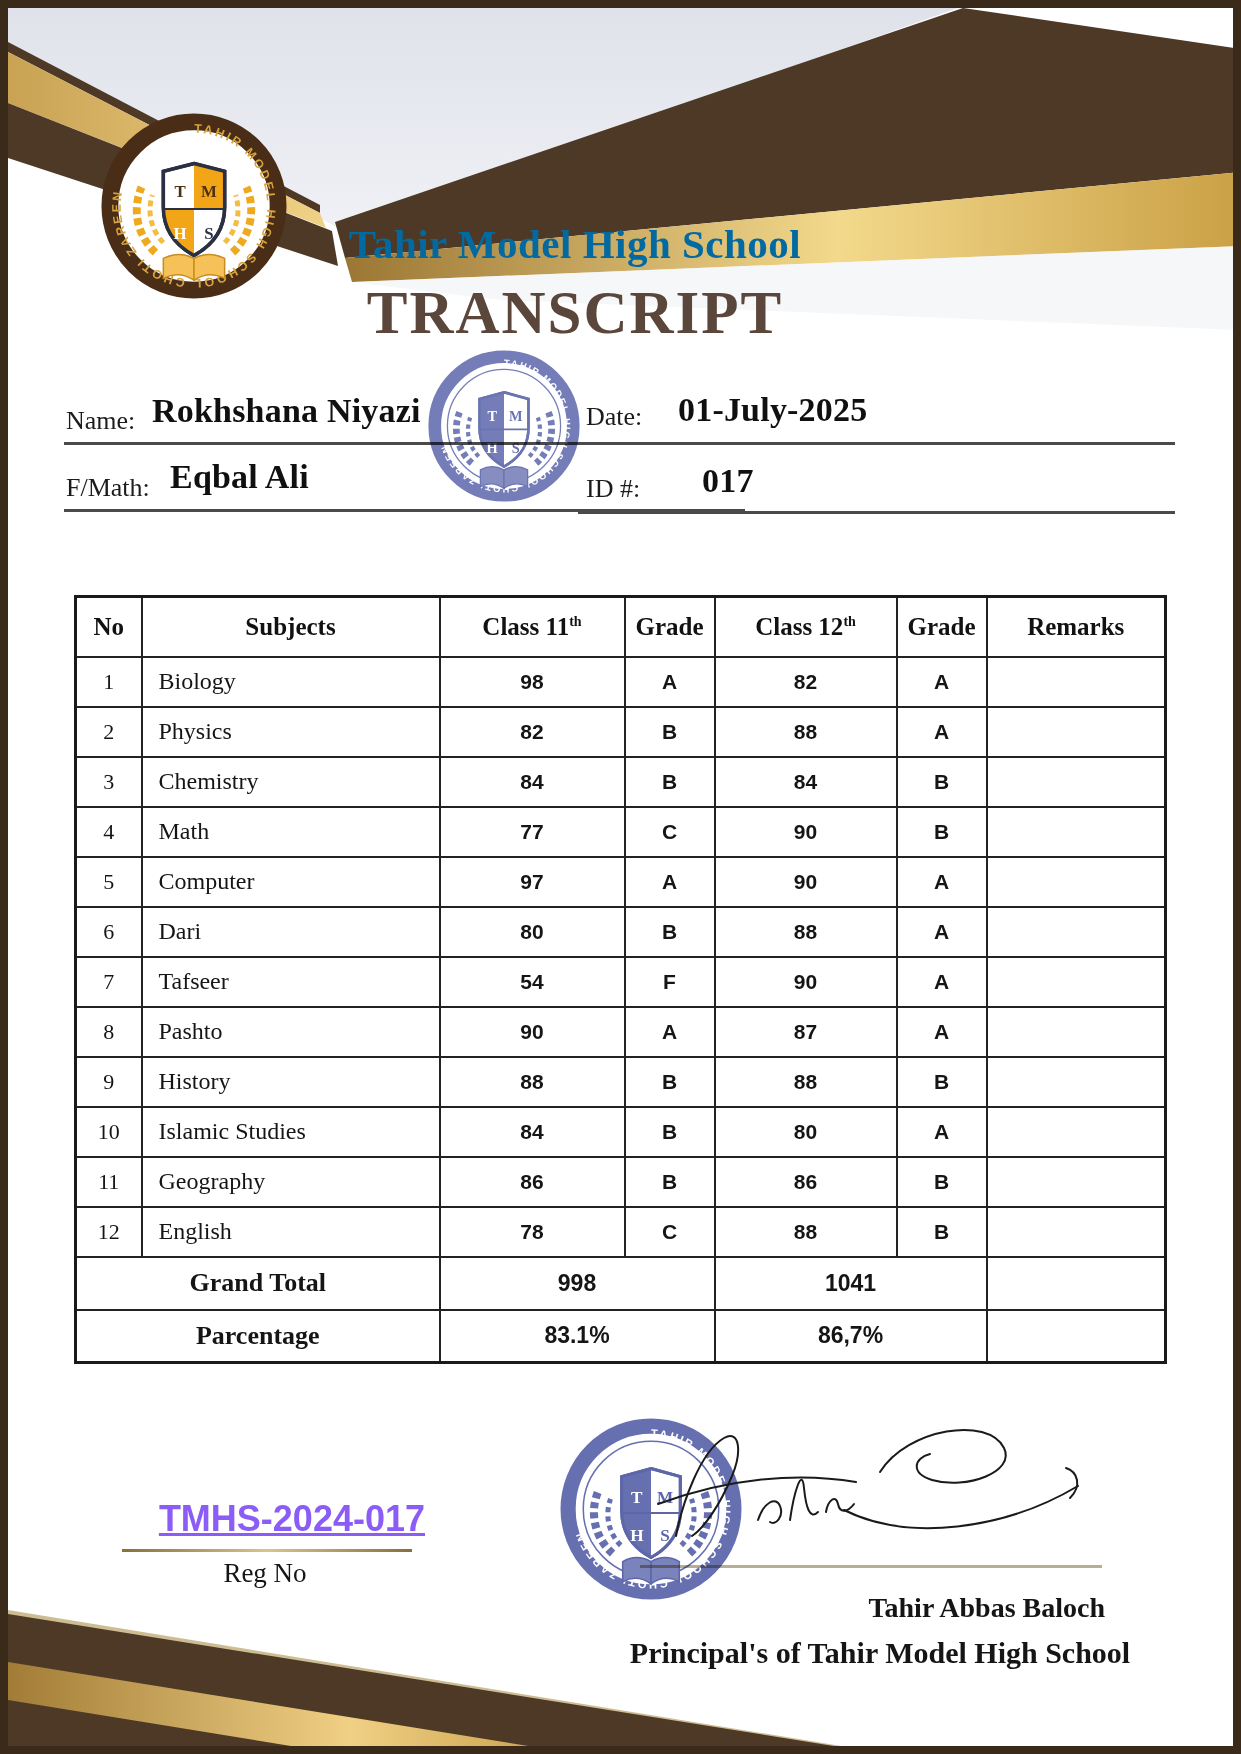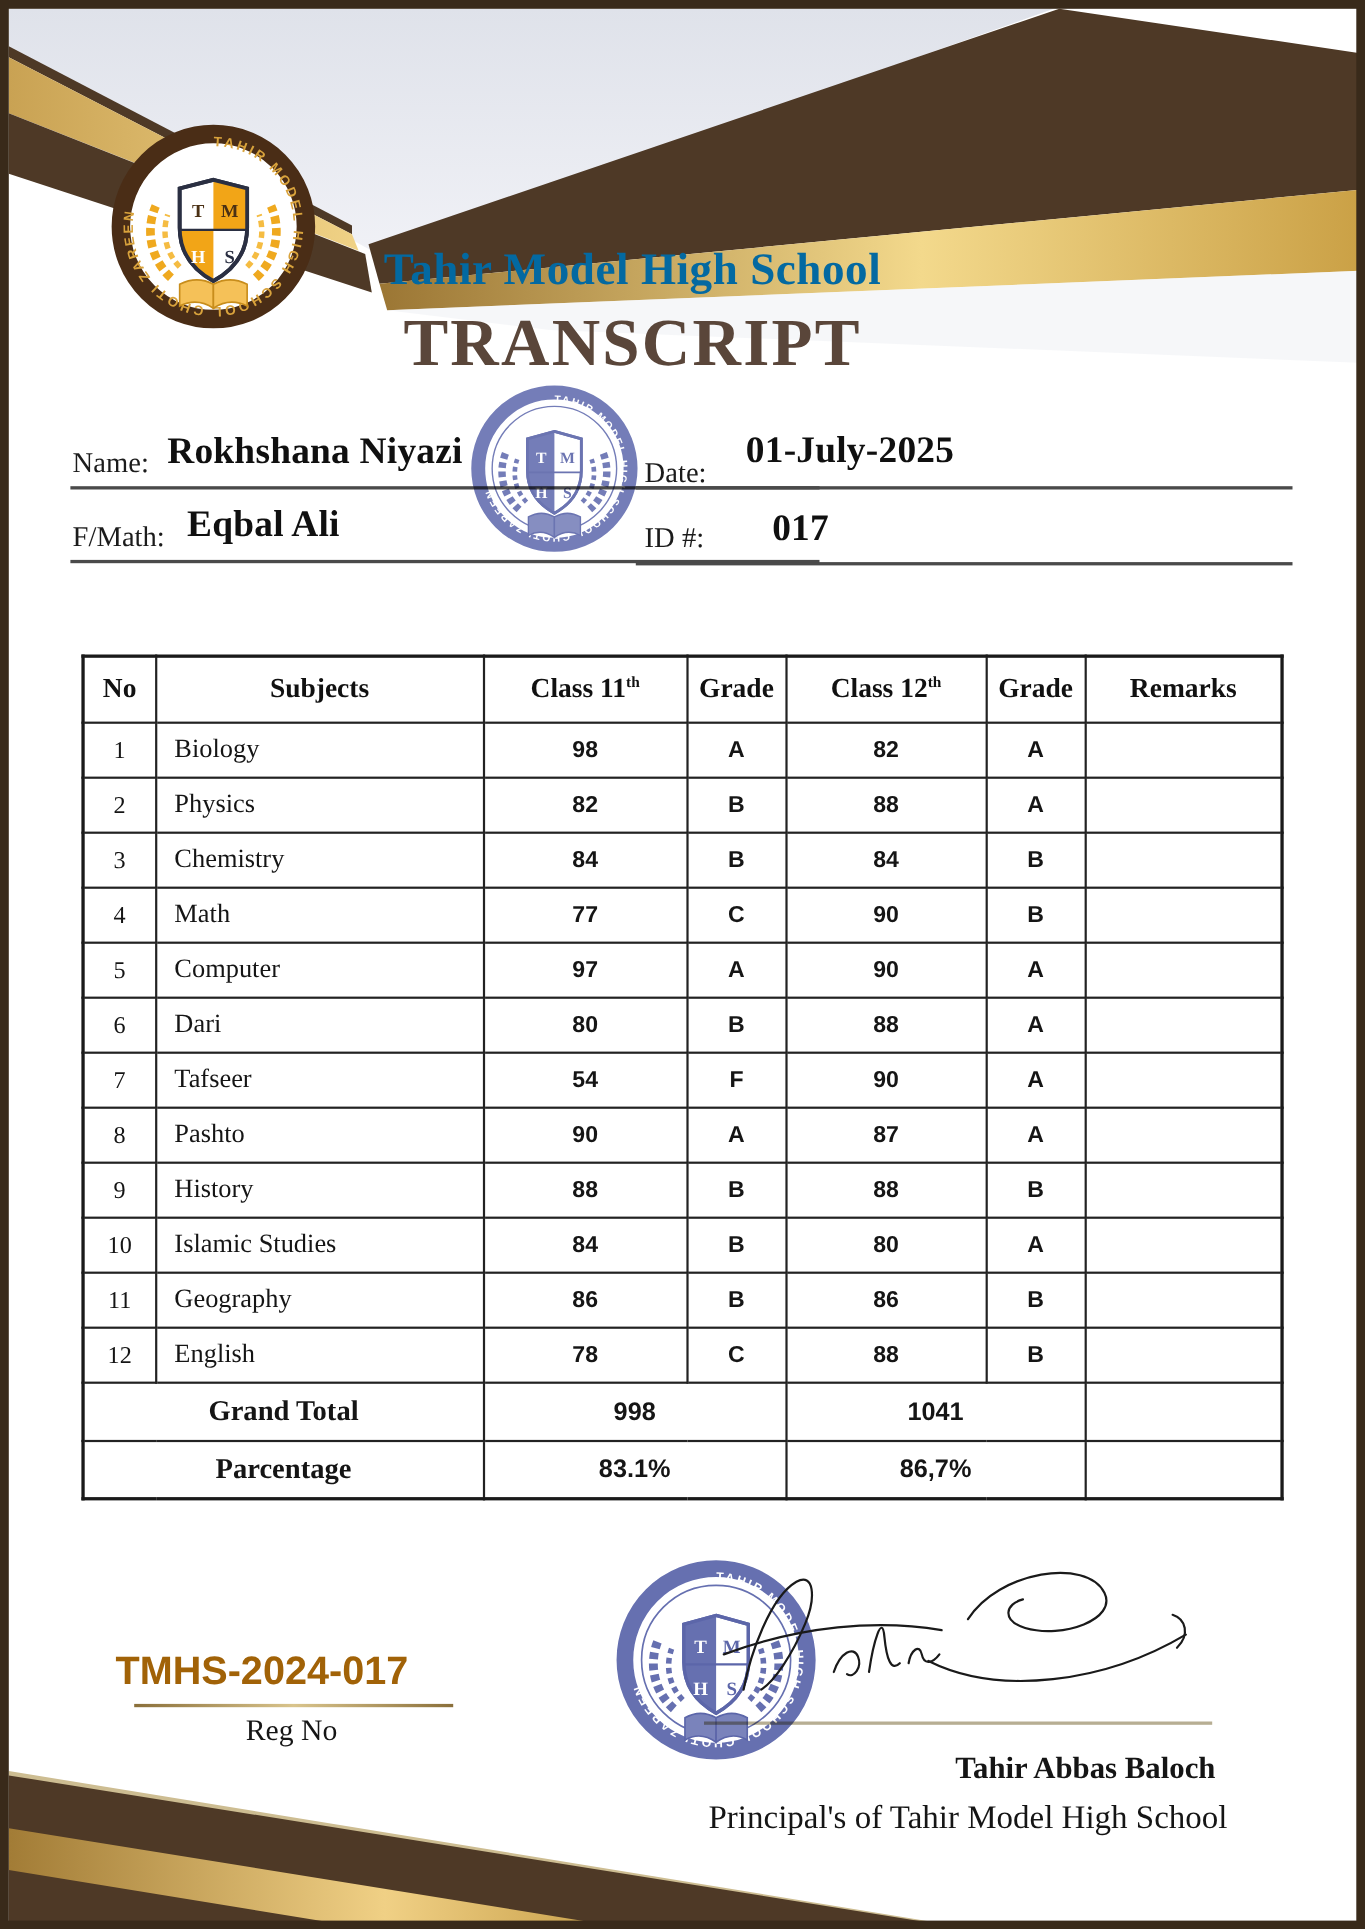--- a/index.html
+++ b/index.html
@@ -33,30 +33,30 @@
   th sup{font-size:14px;}
   td.c-no{font-size:22px;text-align:center;}
   td.c-sub{font-size:24px;text-align:left;padding-left:16px;}
   td.c-mark,td.c-grade{font-family:"Liberation Sans","DejaVu Sans",sans-serif;
      font-weight:bold;font-size:21px;text-align:center;}
   td.t-label{font-size:26px;font-weight:bold;text-align:center;}
   td.t-val{font-family:"Liberation Sans","DejaVu Sans",sans-serif;font-weight:bold;
      font-size:23px;text-align:center;}
 
   
-  .reg-value{left:105px;top:1498px;width:320px;text-align:left;z-index:5;
-    font-family:"Liberation Sans","DejaVu Sans",sans-serif;font-weight:bold;font-size:36px;color:#a16207;}
+  .reg-value{left:105px;top:1498px;width:320px;text-align:right;z-index:5;
+    font-family:"Liberation Sans","DejaVu Sans",sans-serif;font-weight:bold;font-size:36px;color:#8b5cf6;text-decoration:underline;}
   .reg-underline{left:122px;top:1549px;width:290px;height:3px;z-index:5;
     background:linear-gradient(90deg,#8a6f3a,#d9c48c,#8a6f3a);}
   .reg-label{left:105px;top:1558px;width:320px;text-align:center;font-size:27px;z-index:5;}
   .sig-line{left:640px;top:1565px;width:462px;height:3px;background:#b7ae93;z-index:4;}
   .principal-name{left:655px;top:1592px;width:450px;text-align:right;
     font-size:28px;font-weight:600;z-index:5;}
   .principal-title{left:560px;top:1636px;width:640px;text-align:center;
-    font-size:30px;font-weight:400;z-index:5;}
+    font-size:30px;font-weight:700;z-index:5;}
 
   .stamp-wm{left:428px;top:350px;z-index:7;opacity:.82;mix-blend-mode:multiply;}
   .stamp-bottom{left:560px;top:1418px;z-index:5;opacity:.9;mix-blend-mode:multiply;}
   .sig-svg{left:648px;top:1408px;z-index:8;}
   .deco-top{left:0;top:0;z-index:1;}
   .deco-bottom{left:0;top:1580px;z-index:1;}
   .logo-top{left:100px;top:112px;z-index:6;}
 </style>
 </head>
 <body>
@@ -155,21 +155,21 @@
     <text x="110" y="128" text-anchor="middle" font-size="17" font-weight="bold" fill="#2a2f42">S</text>
     <path d="M64,148 Q80,140 95,148 L95,170 Q80,160 64,168 Z" fill="#f5c158" stroke="#c88d1c" stroke-width="1.5"></path>
     <path d="M126,148 Q110,140 95,148 L95,170 Q110,160 126,168 Z" fill="#f5c158" stroke="#c88d1c" stroke-width="1.5"></path>
   </svg>
 
   <div class="abs school-name">Tahir Model High School</div>
   <div class="abs doc-title">TRANSCRIPT</div>
 
   <div class="abs f-label" style="left:66px;top:406px">Name:</div>
   <div class="abs f-value" style="left:152px;top:392px">Rokhshana Niyazi</div>
-  <div class="abs f-label" style="left:586px;top:415px">Date:</div>
+  <div class="abs f-label" style="left:586px;top:402px">Date:</div>
   <div class="abs f-value" style="left:678px;top:391px">01-July-2025</div>
   <div class="abs u-line" style="left:64px;top:442px;width:681px"></div>
   <div class="abs u-line" style="left:578px;top:442px;width:597px"></div>
 
   <div class="abs f-label" style="left:66px;top:473px">F/Math:</div>
   <div class="abs f-value" style="left:170px;top:458px">Eqbal Ali</div>
   <div class="abs f-label" style="left:586px;top:474px">ID #:</div>
   <div class="abs f-value" style="left:702px;top:462px">017</div>
   <div class="abs u-line" style="left:64px;top:509px;width:681px"></div>
   <div class="abs u-line" style="left:578px;top:511px;width:597px"></div>

